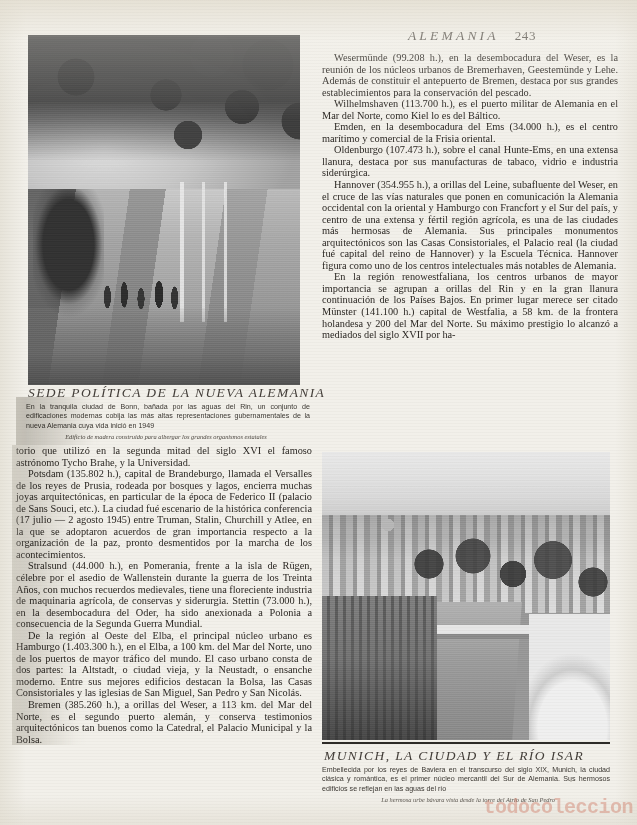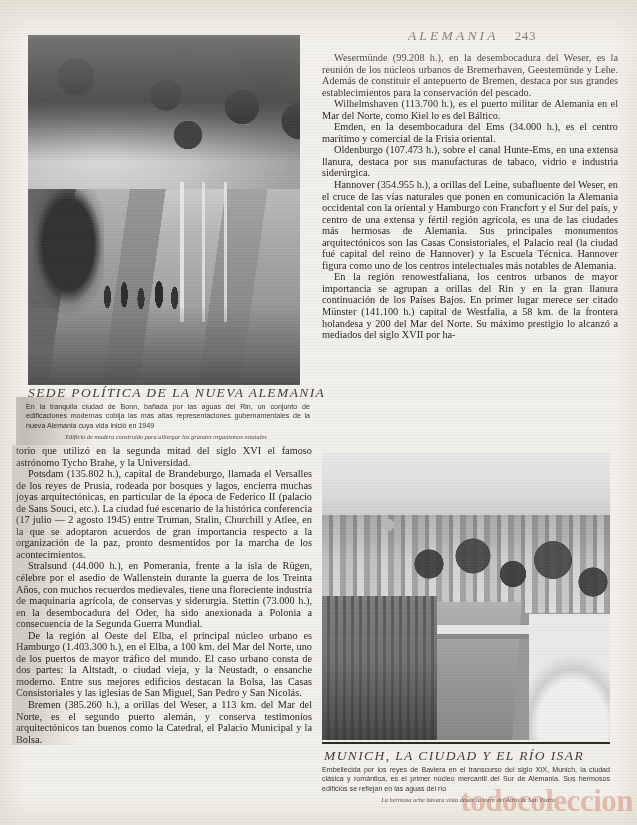--- a/index.html
+++ b/index.html
@@ -317,22 +317,22 @@
     height: 2px;
     z-index: 5;
   }
   #rule-munich { left: 322px; top: 742px; width: 288px; }
 
   
   .watermark {
     position: absolute;
     right: 4px;
     bottom: 6px;
-    font-family: Liberation Serif, serif;
-    font-size: 31px;
+    font-family: Liberation Mono, monospace;
+    font-size: 20px;
     font-weight: 700;
     letter-spacing: -0.5px;
     color: rgba(196,84,62,0.33);
     z-index: 9;
     pointer-events: none;
     white-space: nowrap;
   }
   .watermark-dots {
     position: absolute;
     right: 16px;

